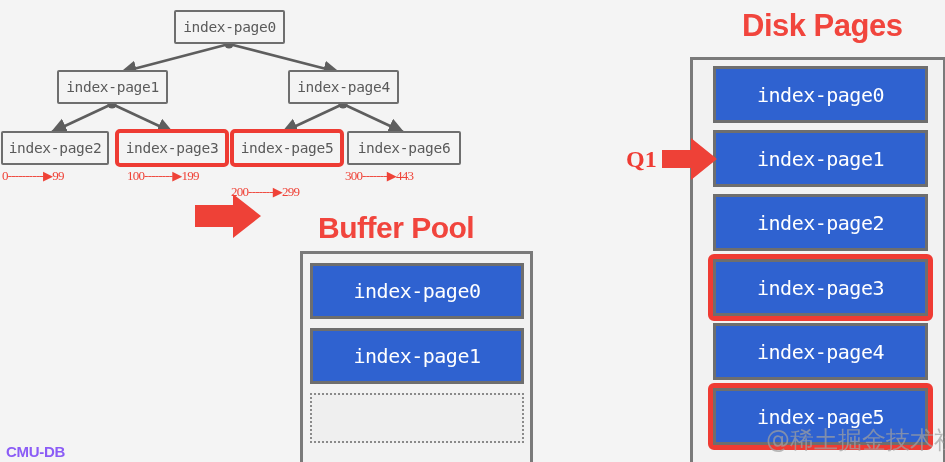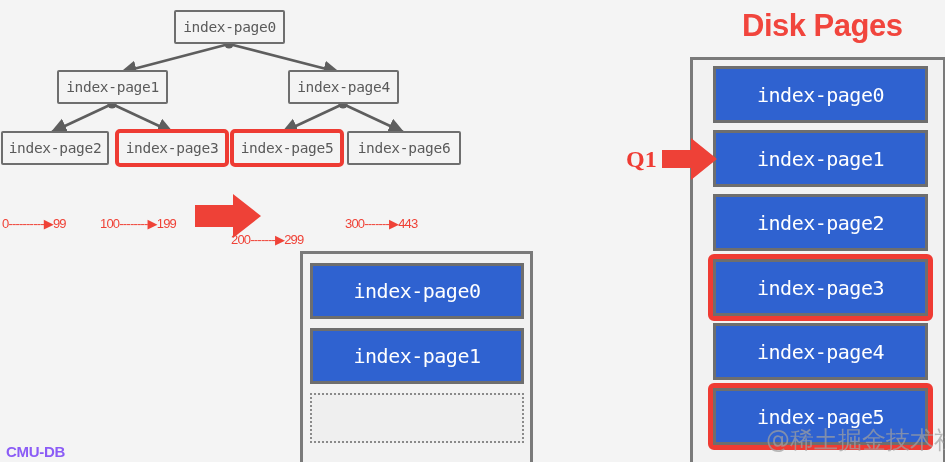--- a/index.html
+++ b/index.html
@@ -28,26 +28,25 @@
     white-space:nowrap;
   }
   .node.hot{
     border:4px solid #ee3b33;
     border-radius:5px;
   }
 
   
   .range{
     position:absolute;
-    font-family:Liberation Sans, sans-serif;
+    font-family:Liberation Serif, serif;
     font-size:13px;
     color:#ef4237;
     white-space:nowrap;
     letter-spacing:-0.8px;
-    margin-top:48px;
   }
 
   
   .blockarrow{position:absolute;}
 
   
   .sect-title{
     position:absolute;
     color:#f1453d;
     font-weight:bold;
@@ -159,28 +158,29 @@
 
   <div class="node" style="left:1px;top:131px;width:108px;height:34px;">index-page2</div>
 
   <div class="node hot" style="left:115px;top:129px;width:114px;height:38px;">index-page3</div>
 
   <div class="node hot" style="left:230px;top:129px;width:114px;height:38px;">index-page5</div>
 
   <div class="node" style="left:347px;top:131px;width:114px;height:34px;">index-page6</div>
 
   <div class="range" style="left:2px;top:168px;">0----------▶99</div>
-  <div class="range" style="left:100px;top:168px;text-align:center;">100--------▶199</div>
+  <div class="range" style="left:127px;top:168px;text-align:center;">100--------▶199</div>
   <div class="range" style="left:231px;top:184px;">200-------▶299</div>
   <div class="range" style="left:345px;top:168px;">300-------▶443</div>
 
   <svg class="blockarrow" style="left:193px;top:192px;width:70px;height:48px;" viewBox="0 0 70 48">
     <path d="M2,13 L40,13 L40,2 L68,24 L40,46 L40,35 L2,35 Z" fill="#ee4137"></path>
   </svg>
 
+  <div class="sect-title" id="buffer-pool-title">Buffer Pool</div>
 
   <div class="container" id="buffer-pool-box"></div>
 
   <div class="page" id="bp-slot0">index-page0</div>
   <div class="page" id="bp-slot1">index-page1</div>
   <div class="page empty" id="bp-slot2"></div>
 
   <div class="sect-title" id="disk-pages-title">Disk Pages</div>
 
   <div class="container" id="disk-pages-box"></div>

